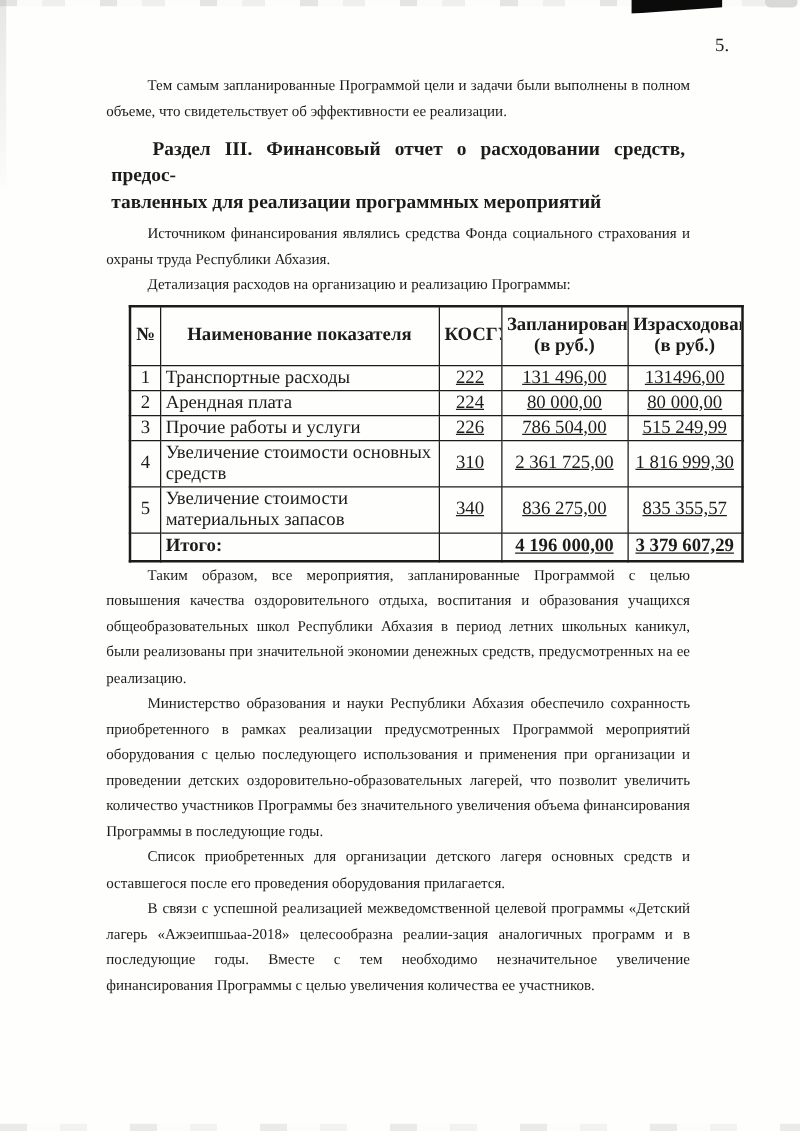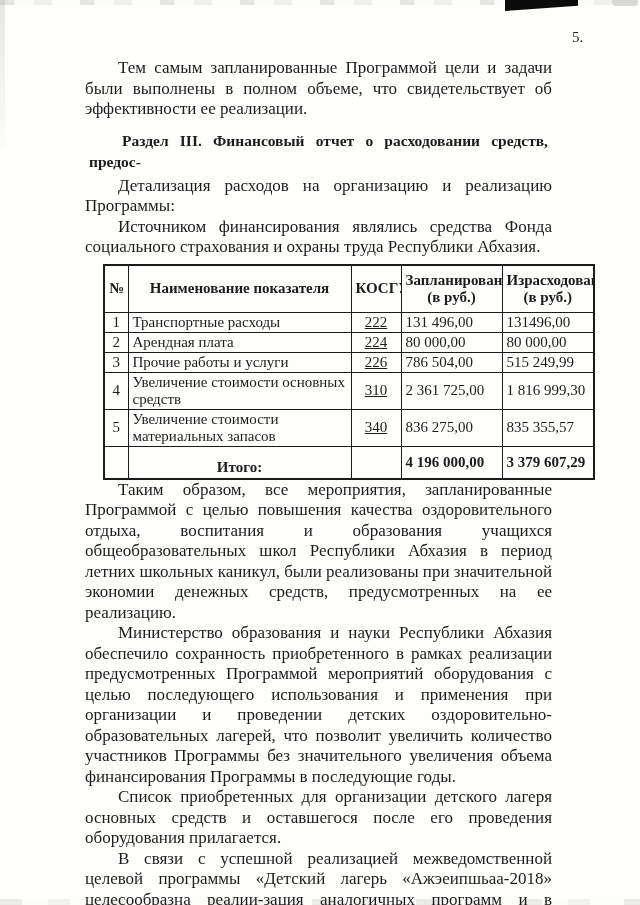--- a/index.html
+++ b/index.html
@@ -49,21 +49,21 @@
   .page-number{
     position:absolute;top:29px;left:572px;
     font-size:15px;
   }
   
   .content{
     position:absolute;left:85px;top:58px;width:467px;
   }
   p.body{
     margin:0;
-    font-size:17px;line-height:20.5px;
+    font-size:12px;line-height:20.5px;
     text-align:justify;text-indent:33px;
   }
   .h-section{
     margin:4px;
     font-size:15.5px;line-height:21px;font-weight:bold;
     text-align:justify;
   }
   .h-line1{display:block;text-indent:33px;text-align-last:justify;}
   .h-line2{display:block;}
   .h-single{display:block;text-indent:33px;}
@@ -82,47 +82,48 @@
     overflow:hidden;
   }
   table.expenses th{
     font-weight:bold;text-align:center;vertical-align:middle;
     white-space:pre-line;
     padding-top:6px;padding-bottom:6px;
   }
   td.c-num{text-align:center;}
   td.c-name{text-align:left;padding-left:6px;}
   td.c-kosgu{text-align:center;text-decoration:underline;}
-  td.c-money{}
+  td.c-money{text-align:center;text-decoration:underline;}
   tr.total td{font-weight:bold;}
-  tr.total td.c-name{padding-top:12px;padding-bottom:2px;text-align:center;}
+  tr.total td.c-name{padding-top:2px;padding-bottom:2px;}
 </style>
 </head>
 <body>
 
 <div class="page">
 
   <div class="artifact-top"></div>
   <div class="artifact-left"></div>
   <div class="artifact-bottom"></div>
   <div class="redaction"></div>
   <div class="corner-speck"></div>
 
   <div class="page-number">5.</div>
 
   <div class="content">
 
     <p class="body">Тем самым запланированные Программой цели и задачи были выполнены в полном объеме, что свидетельствует об эффективности ее реализации.</p>
 
     <h2 class="h-section sp-s">
       <span class="h-line1">Раздел III. Финансовый отчет о расходовании средств, предос-</span>
+      <span class="h-line2">тавленных для реализации программных мероприятий</span>
     </h2>
 
+    <p class="body sp-m">Источником финансирования являлись средства Фонда социального страхования и охраны труда Республики Абхазия.</p>
     <p class="body">Детализация расходов на организацию и реализацию Программы:</p>
-    <p class="body sp-m">Источником финансирования являлись средства Фонда социального страхования и охраны труда Республики Абхазия.</p>
 
     <div class="tbl-wrap">
       <table class="expenses">
         <colgroup>
           <col style="width:24px">
             <col style="width:223px">
             <col style="width:50px">
             <col style="width:101px">
             <col style="width:92px">
         </colgroup>

